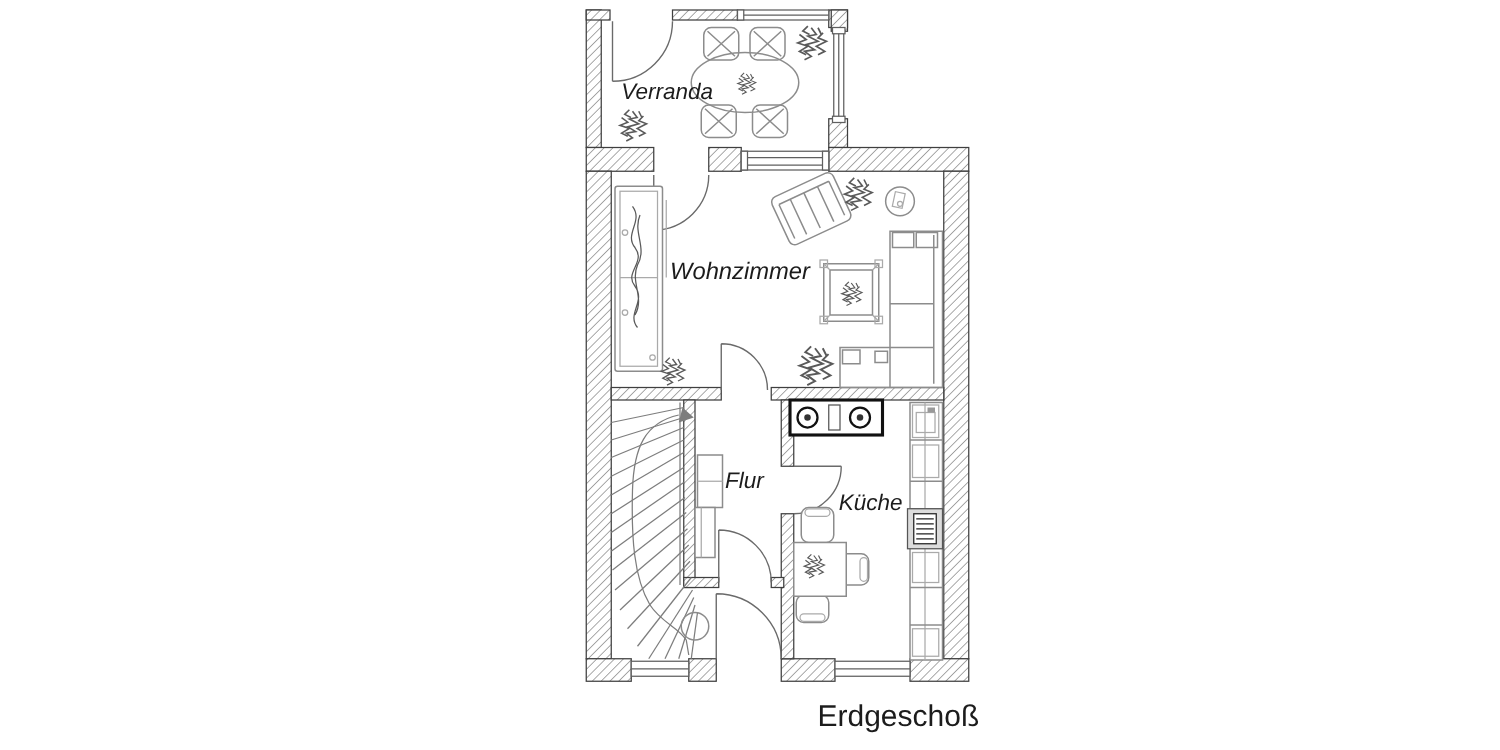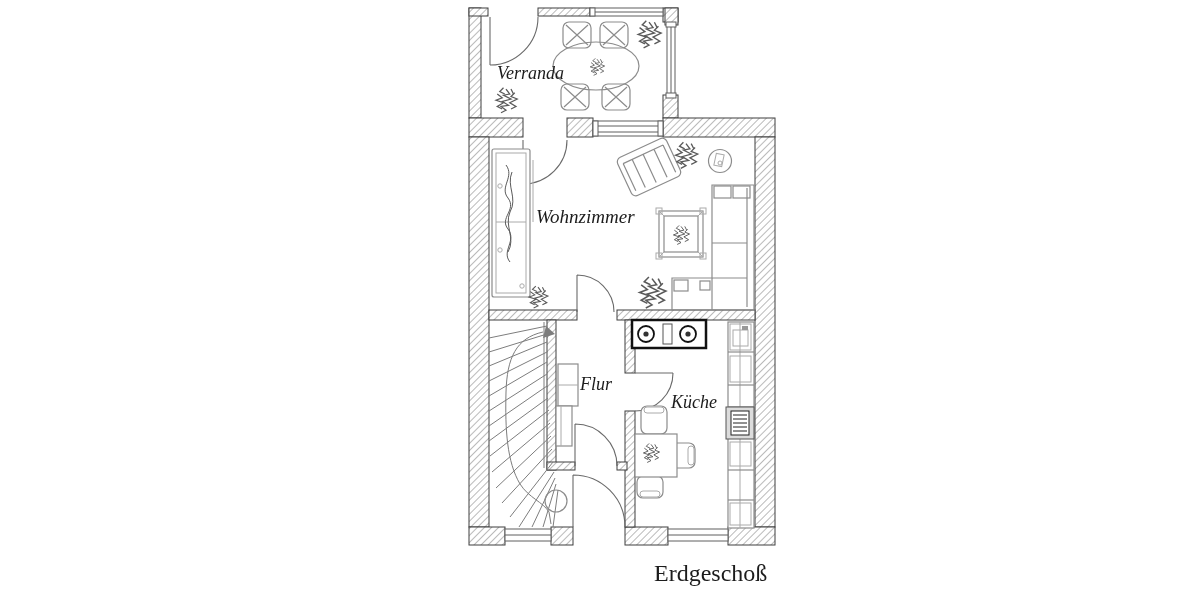--- a/index.html
+++ b/index.html
@@ -1,17 +1,17 @@
 <!DOCTYPE html>
 <html><head>
 <meta charset="utf-8">
 <style>
   html,body{margin:0;padding:0;background:#ffffff;}
   .stage{position:relative;width:1200px;height:600px;background:#ffffff;overflow:hidden;
-         font-family:Liberation Serif, serif;}
+         font-family:Liberation Sans, sans-serif;}
   svg{display:block;}
   .wall{fill:url(#hatch);stroke:#3f3f3f;stroke-width:1;}
   .win{fill:#ffffff;stroke:#5f5f5f;stroke-width:1;}
   .winline{stroke:#5f5f5f;stroke-width:1;fill:none;}
   .door{stroke:#6a6a6a;stroke-width:1.1;fill:none;}
   .furn{stroke:#8c8c8c;stroke-width:1.2;fill:#ffffff;}
   .furno{stroke:#8c8c8c;stroke-width:1.2;fill:none;}
   .furnlt{stroke:#aaaaaa;stroke-width:1;fill:none;}
   .stair{stroke:#7d7d7d;stroke-width:1;fill:none;}
   .plant{stroke:#5a5a5a;stroke-width:1;fill:none;}

